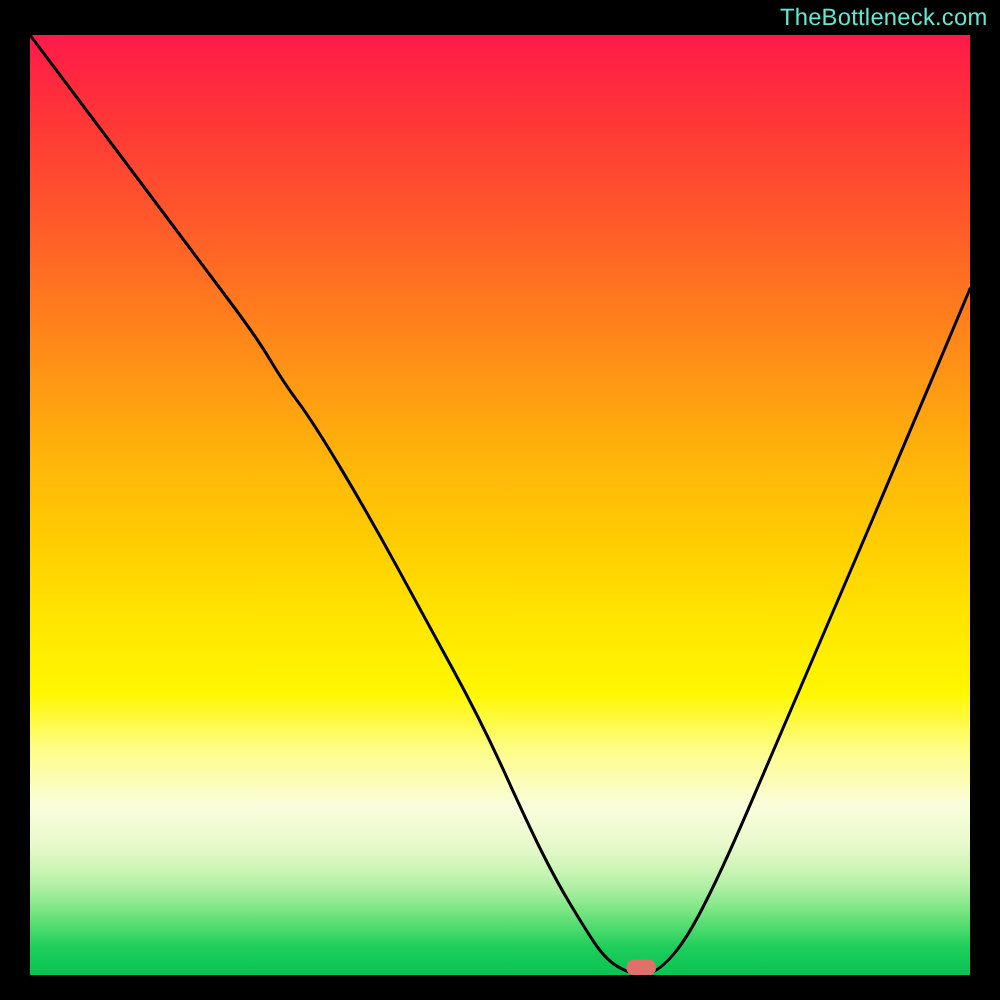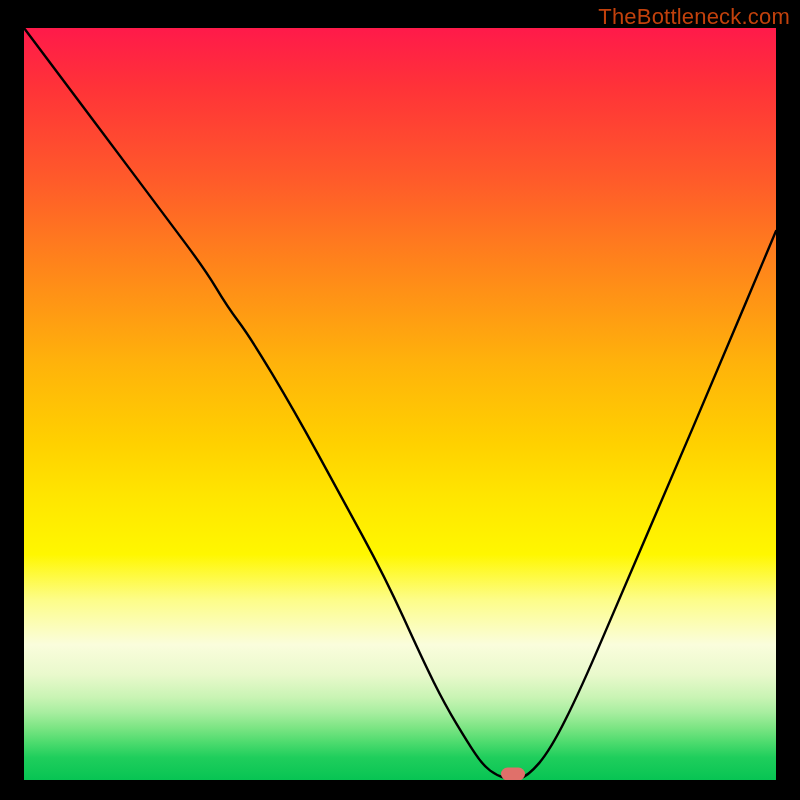--- a/index.html
+++ b/index.html
@@ -14,22 +14,22 @@
   .frame {
     position: relative;
     width: 800px;
     height: 800px;
     background: #000;
   }
   .watermark {
     position: absolute;
     top: 4px;
     right: 10px;
-    color: #c2410c;
-    font-size: 22px;
+    color: #5eead4;
+    font-size: 19px;
     font-weight: 500;
     z-index: 50;
     letter-spacing: 0.2px;
   }
   .plot {
     position: absolute;
     left: 24px;
     top: 28px;
     width: 752px;
     height: 752px;

